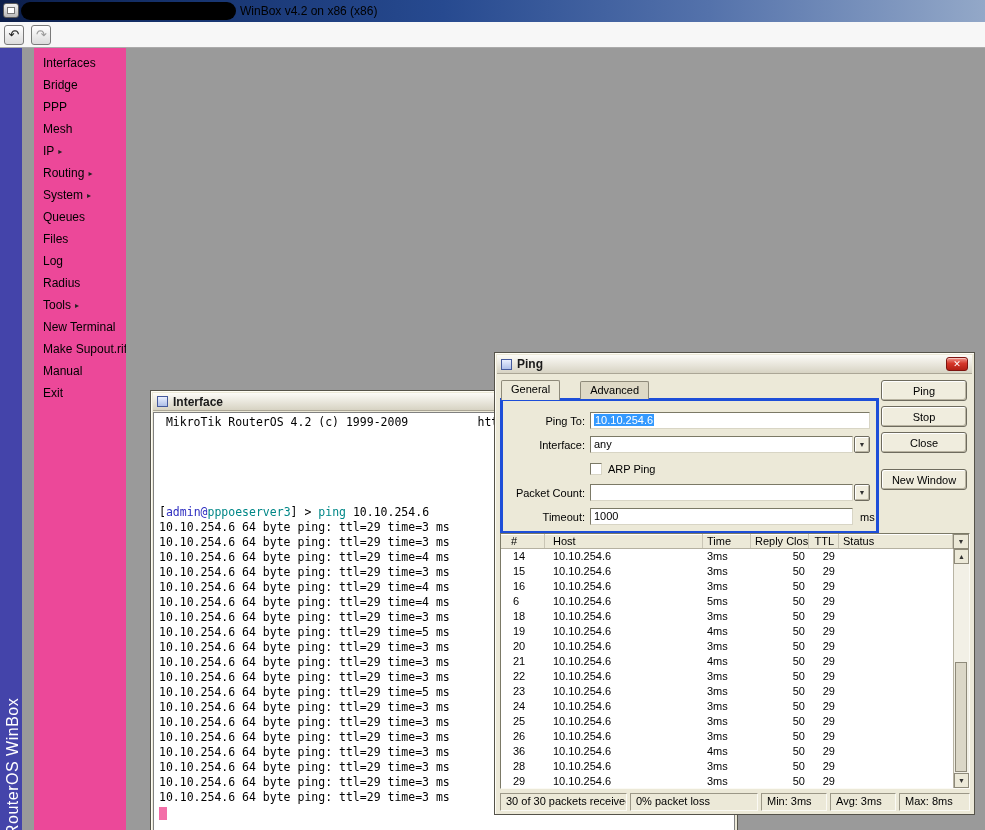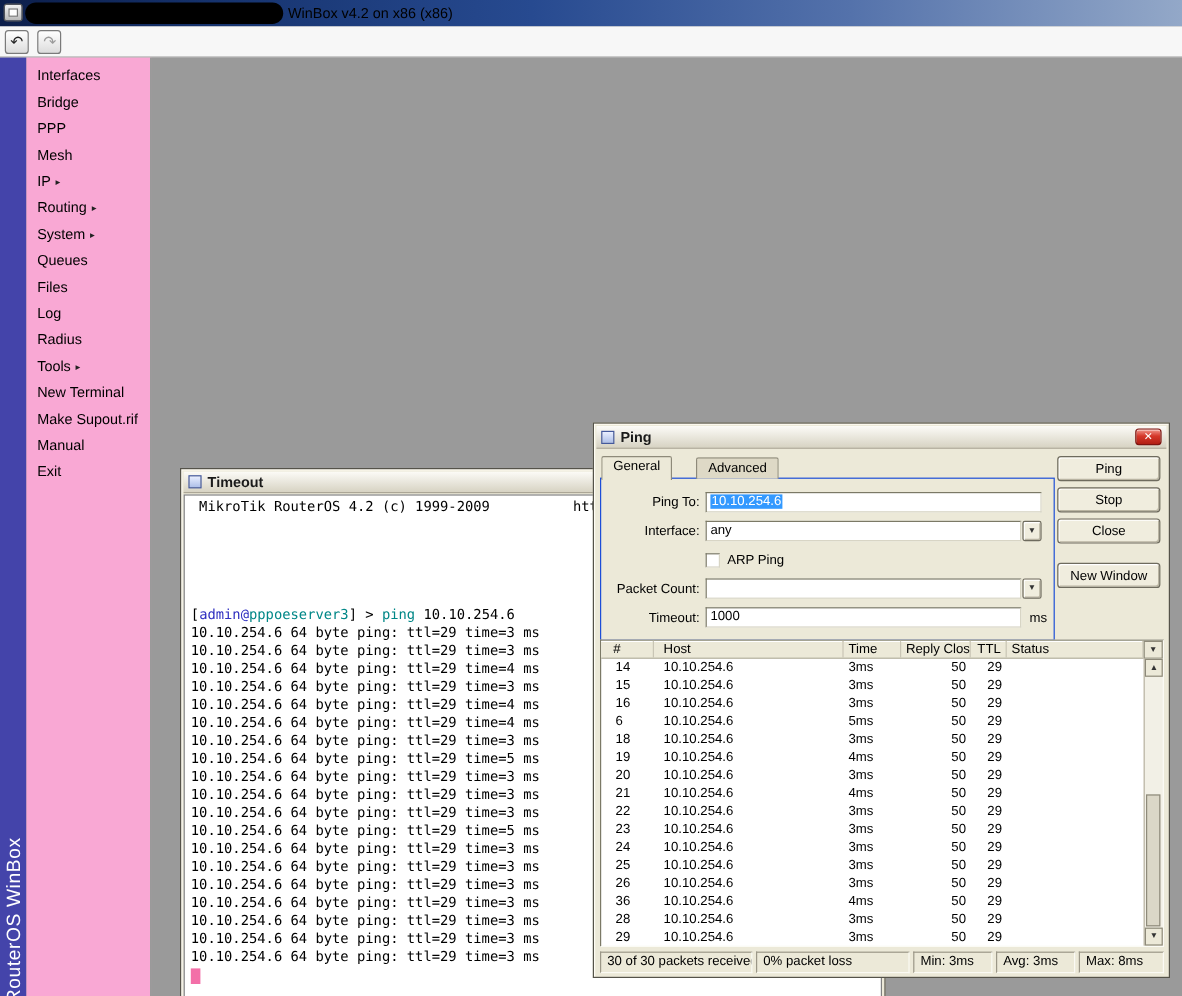--- a/index.html
+++ b/index.html
@@ -55,22 +55,22 @@
     background: var(--brand-strip,#4444aa); overflow: hidden;
   }
   .strip-label {
     position: absolute; left: 4px; top: 788px;
     transform: rotate(-90deg); transform-origin: 0 0;
     white-space: nowrap; color: #fff; font-size: 16px; letter-spacing: .5px;
   }
 
   
   .sidebar {
-    position: absolute; left: 22px; top: 48px; width: 104px; bottom: 0;
-    background: #f9a8d4; border-right: 1px solid #9a9a9a; padding-top: 4px;
+    position: absolute; left: 34px; top: 48px; width: 104px; bottom: 0;
+    background: #ec4899; border-right: 1px solid #9a9a9a; padding-top: 4px;
   }
   .menu-item {
     height: 22px; display: flex; align-items: center; padding: 0 9px;
     font-size: 12px; cursor: pointer;
   }
   .sub-arrow { margin-left: 4px; font-size: 8px; color: #222; }
 
   .workspace { position: absolute; left: 126px; top: 48px; right: 0; bottom: 0; background: var(--workspace-bg,#9a9a9a); }
 
   
@@ -109,21 +109,21 @@
   .ping-win { left: 494px; top: 352px; width: 481px; height: 463px; z-index: 10; padding: 2px; }
   .ping-win .child-titlebar { height: 19px; }
 
   .tabs { position: absolute; left: 6px; top: 27px; display: flex; align-items: flex-end; gap: 20px; z-index: 2; }
   .tab {
     border: 1px solid #8e8a7a; border-bottom: none; border-radius: 2px 2px 0 0;
     padding: 2px 9px 3px; background: #ded9c6; font-size: 11px; cursor: pointer;
   }
   .tab.active { background: #ece9d8; padding-bottom: 5px; margin-bottom: -1px; position: relative; }
 
-  .form-frame { position: absolute; left: 5px; top: 45px; width: 379px; height: 136px; border: 1px solid #1d4ed8; padding: 11px 0 0 2px; }
+  .form-frame { position: absolute; left: 5px; top: 45px; width: 379px; height: 136px; border: 3px solid #1d4ed8; padding: 11px 0 0 2px; }
   .frow { display: flex; align-items: center; height: 17px; margin-bottom: 7px; font-size: 11px; }
   .frow label { width: 80px; text-align: right; margin-right: 5px; flex: 0 0 auto; }
   .field {
     height: 17px; background: #fff; font-size: 11px; line-height: 15px; padding: 0 3px;
     border: 1px solid; border-color: #7b7966 #d8d5c5 #d8d5c5 #7b7966; overflow: hidden; white-space: nowrap;
   }
   .w280 { width: 280px; }
   .w263 { width: 263px; }
   .sel { background: var(--sel-bg,#3399ff); color: var(--sel-fg,#fff); padding: 0 1px; }
   .combo { display: flex; }
@@ -262,21 +262,21 @@
     <div class="menu-item">
       <span>Exit</span>
     </div>
   </div>
 
 <div class="workspace"></div>
 
 <div class="child-win term-win">
   <div class="child-titlebar">
     <span class="child-icon"></span>
-    <span class="child-title">Timeout</span>
+    <span class="child-title">Interface</span>
   </div>
   <div class="term-content">
       <div class="term-line"> MikroTik RouterOS 4.2 (c) 1999-2009          http:</div>
       <div class="term-line"> </div>
       <div class="term-line"> </div>
       <div class="term-line"> </div>
       <div class="term-line"> </div>
       <div class="term-line"> </div>
       <div class="term-line"><span style="color: rgb(0, 0, 0);">[</span><span style="color: rgb(46, 46, 192);">admin@</span><span style="color: rgb(0, 135, 135);">pppoeserver3</span><span style="color: rgb(0, 0, 0);">] &gt; </span><span style="color: rgb(0, 135, 135);">ping </span><span style="color: rgb(0, 0, 0);">10.10.254.6</span></div>
       <div class="term-line">10.10.254.6 64 byte ping: ttl=29 time=3 ms</div>

